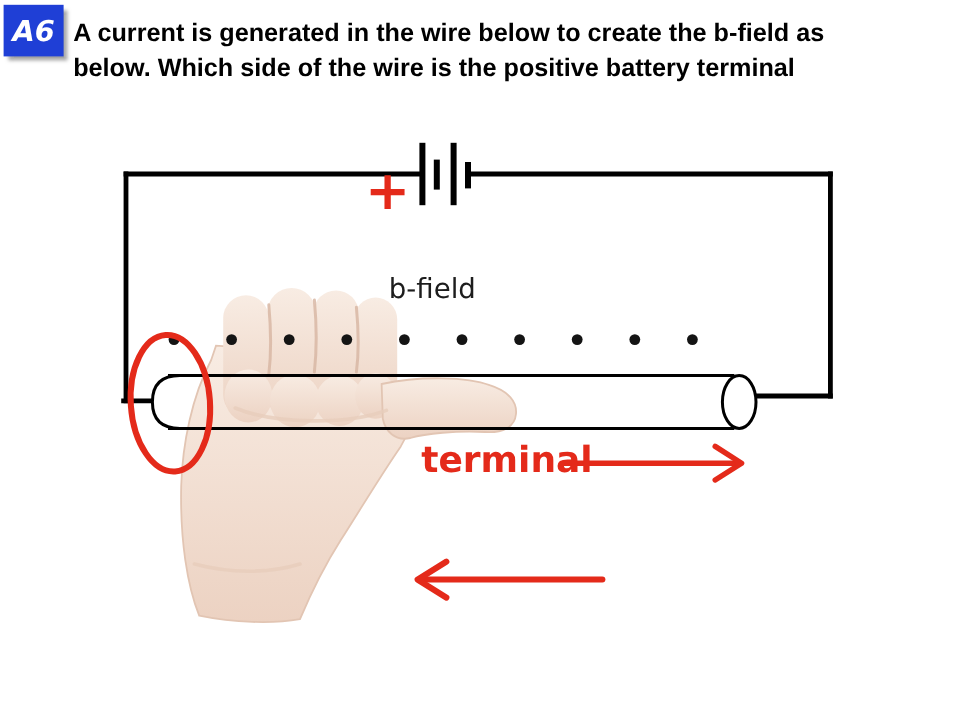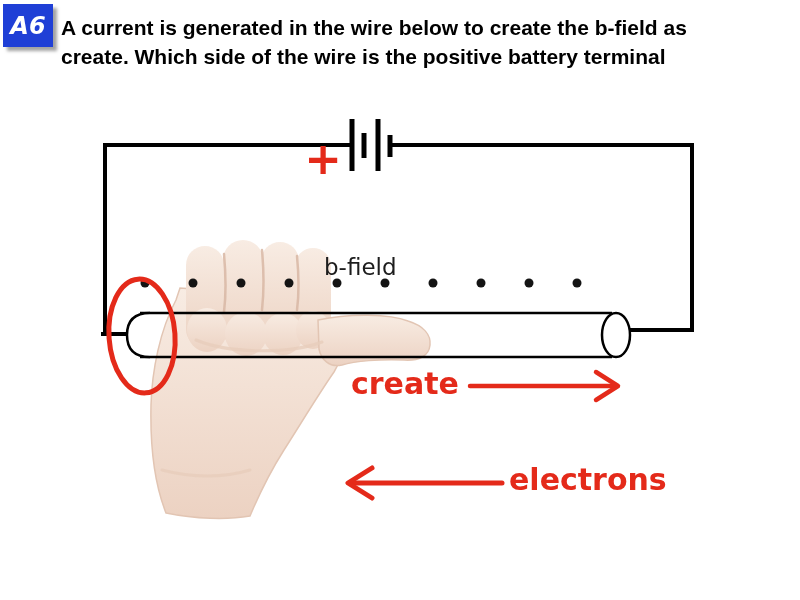--- a/index.html
+++ b/index.html
@@ -26,21 +26,21 @@
   
   svg.diagram{position:absolute;left:0;top:0;width:800px;height:600px;}
   
   .lbl{position:absolute;white-space:nowrap;}
   .plus-label{
     left:301px;top:140px;width:44px;height:40px;line-height:38px;
     text-align:center;font-size:45px;font-weight:700;
     color:var(--accent-red,#e42a1a);
   }
   .bfield-label{
-    left:324px;top:254px;font-size:23px;color:#1d1d1d;font-weight:400;
+    left:324px;top:228px;font-size:23px;color:#1d1d1d;font-weight:400;
   }
   .current-label{
     left:351px;top:366px;font-size:30px;font-weight:700;
     color:var(--accent-red,#e42a1a);
   }
   .electrons-label{
     left:509px;top:462px;font-size:30px;font-weight:700;
     color:var(--accent-red,#e42a1a);
   }
   
@@ -61,21 +61,21 @@
 </style>
 </head>
 <body>
 
 <div id="slide">
 
   <div class="badge">A6</div>
 
   <div class="question">
     <div class="qline">A current is generated in the wire below to create the b-field as</div>
-    <div class="qline">create. Which side of the wire is the positive battery terminal</div>
+    <div class="qline">below. Which side of the wire is the positive battery terminal</div>
   </div>
 
   <svg class="diagram" viewBox="0 0 800 600" xmlns="http://www.w3.org/2000/svg">
     <defs>
       <linearGradient id="skinGrad" x1="0" y1="0" x2="0" y2="1">
         <stop class="skin-light-stop" offset="0"></stop>
         <stop class="skin-dark-stop" offset="1"></stop>
       </linearGradient>
     </defs>
 
@@ -159,15 +159,14 @@
     </g>
 
     <g>
       <line class="red-arrow" x1="502" y1="483" x2="352" y2="483" stroke-width="5"></line>
       <polyline class="red-arrow" points="372,468 348,483 372,498" stroke-width="5"></polyline>
     </g>
   </svg>
 
   <div class="lbl plus-label">+</div>
   <div class="lbl bfield-label">b-field</div>
-  <div class="lbl current-label">create</div>
-  <div class="lbl electrons-label">electrons</div>
+  <div class="lbl current-label">terminal</div>
 </div>
 
 </body></html>

